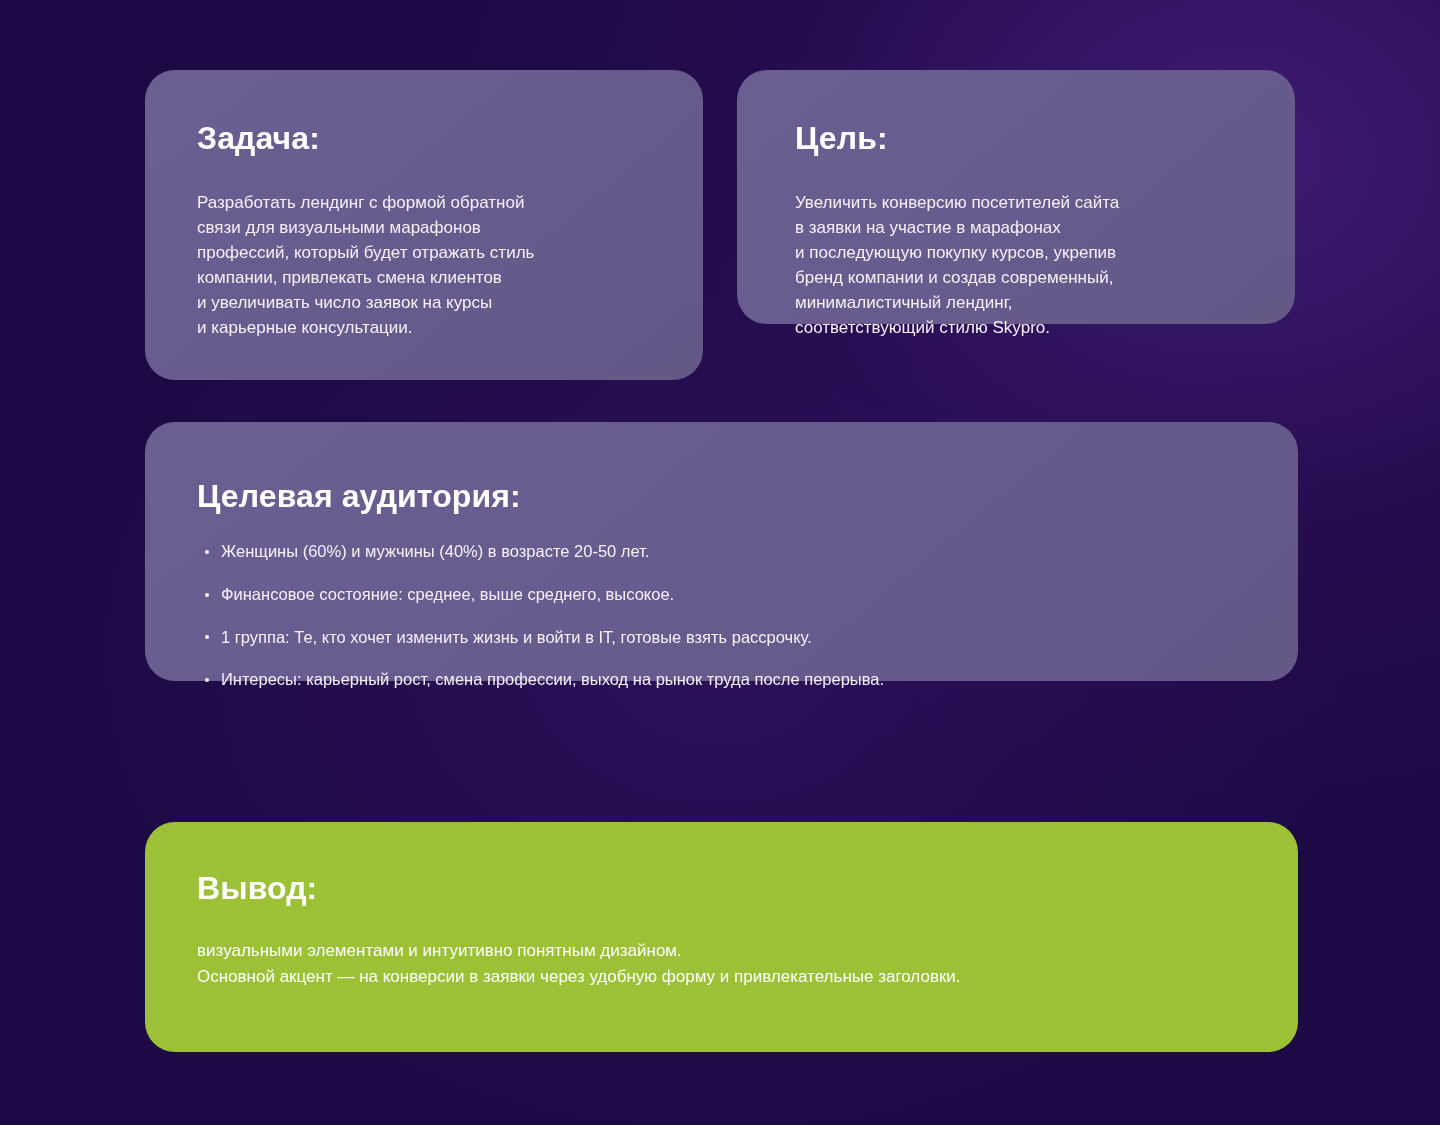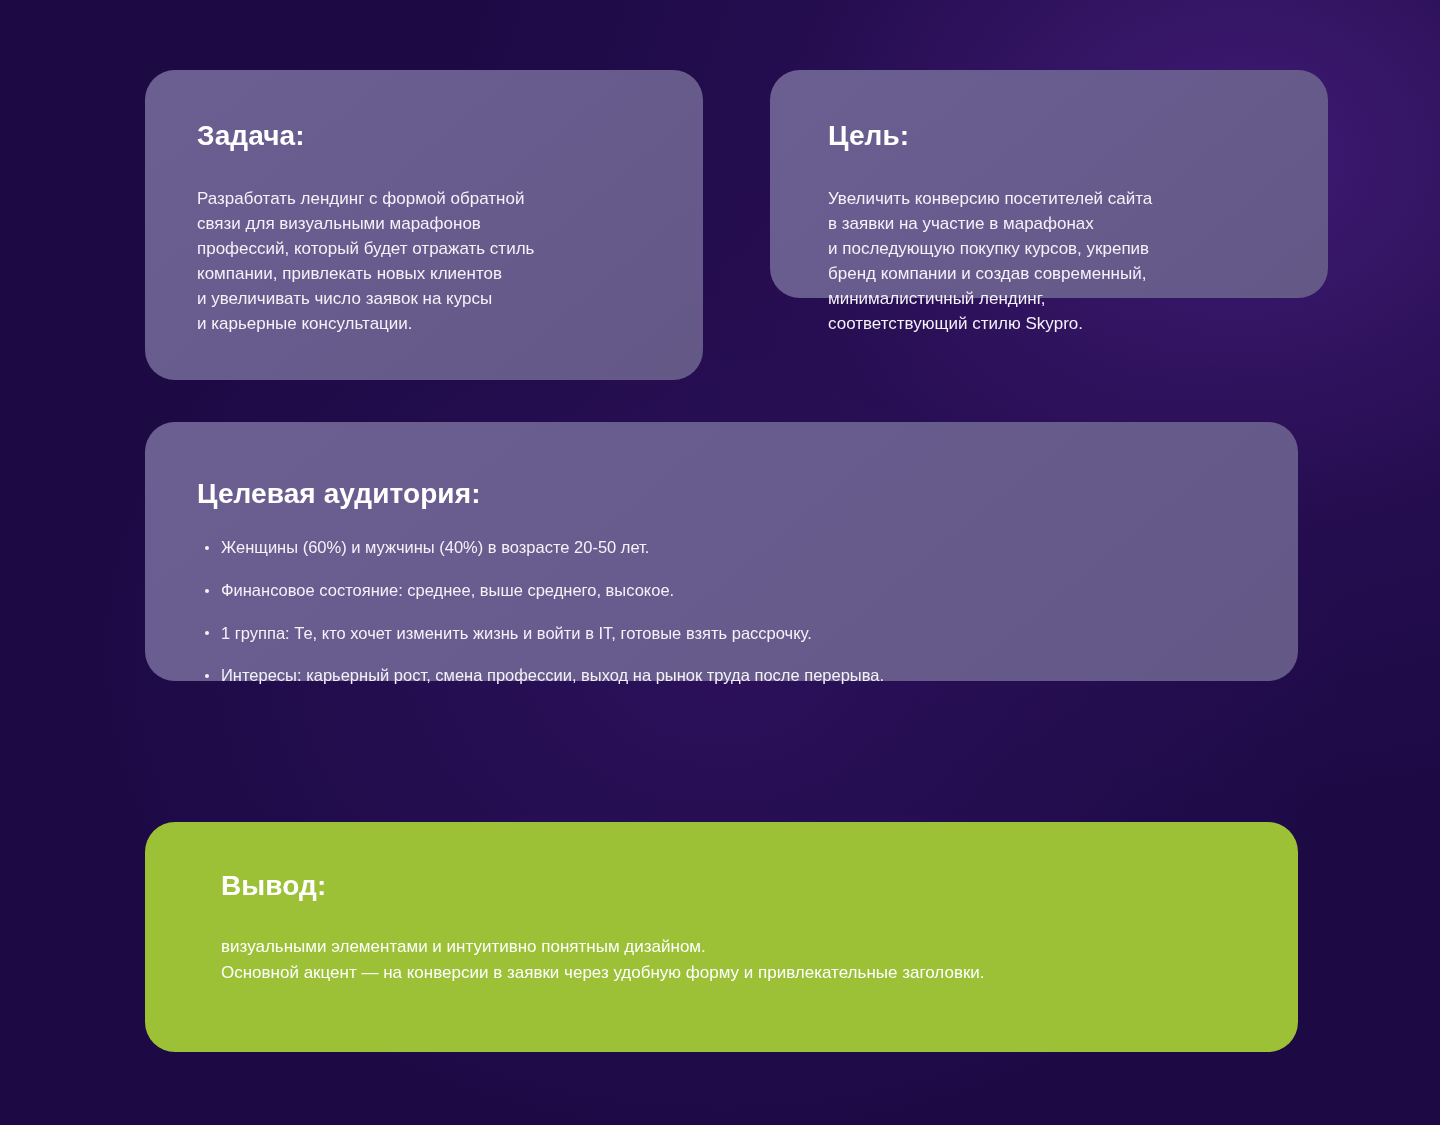--- a/index.html
+++ b/index.html
@@ -48,21 +48,21 @@
 
   .card-inner {
     position:absolute;
     left:50px;
     right:34px;
     top:0;
   }
 
   .card-title {
     color:#ffffff;
-    font-size:28px;
+    font-size:32px;
     font-weight:bold;
     letter-spacing:0.1px;
     line-height:1;
     white-space:nowrap;
   }
 
   .card-body {
     color:#f4f2f8;
     font-size:17px;
     line-height:25px;
@@ -70,21 +70,21 @@
   }
 
   .card-body .line { display:block; white-space:nowrap; }
 
   
   #card-task { left:145px; top:70px; width:558px; height:310px; }
   #card-task .card-inner { left:52px; top:52px; }
   #card-task .card-title { margin-bottom:36px; }
 
   
-  #card-goal { left:770px; top:70px; width:558px; height:228px; }
+  #card-goal { left:737px; top:70px; width:558px; height:254px; }
   #card-goal .card-inner { left:58px; top:52px; }
   #card-goal .card-title { margin-bottom:36px; }
 
   
   #card-audience { left:145px; top:422px; width:1153px; height:259px; }
   #card-audience .card-inner { left:52px; top:58px; }
   #card-audience .card-title { margin-bottom:30px; }
 
   .bullet-list { list-style:none; }
 
@@ -105,39 +105,39 @@
     top:50%;
     width:4px;
     height:4px;
     margin-top:-2px;
     border-radius:50%;
     background:#f4f2f8;
   }
 
   
   #card-conclusion { left:145px; top:822px; width:1153px; height:230px; }
-  #card-conclusion .card-inner { left:52px; top:50px;margin-left:24px; }
+  #card-conclusion .card-inner { left:52px; top:50px; }
   #card-conclusion .card-title { margin-bottom:34px; }
   #card-conclusion .card-body { color:#ffffff; line-height:26px; }
 </style>
 </head>
 <body>
 
 <div class="bg-glow"></div>
 
 <div class="canvas">
 
   <section class="card card-violet" id="card-task">
     <div class="card-inner">
       <h2 class="card-title">Задача:</h2>
       <div class="card-body">
         <span class="line">Разработать лендинг с формой обратной</span>
         <span class="line">связи для визуальными марафонов</span>
         <span class="line">профессий, который будет отражать стиль</span>
-        <span class="line">компании, привлекать новых клиентов</span>
+        <span class="line">компании, привлекать смена клиентов</span>
         <span class="line">и увеличивать число заявок на курсы</span>
         <span class="line">и карьерные консультации.</span>
       </div>
     </div>
   </section>
 
   <section class="card card-violet" id="card-goal">
     <div class="card-inner">
       <h2 class="card-title">Цель:</h2>
       <div class="card-body">

